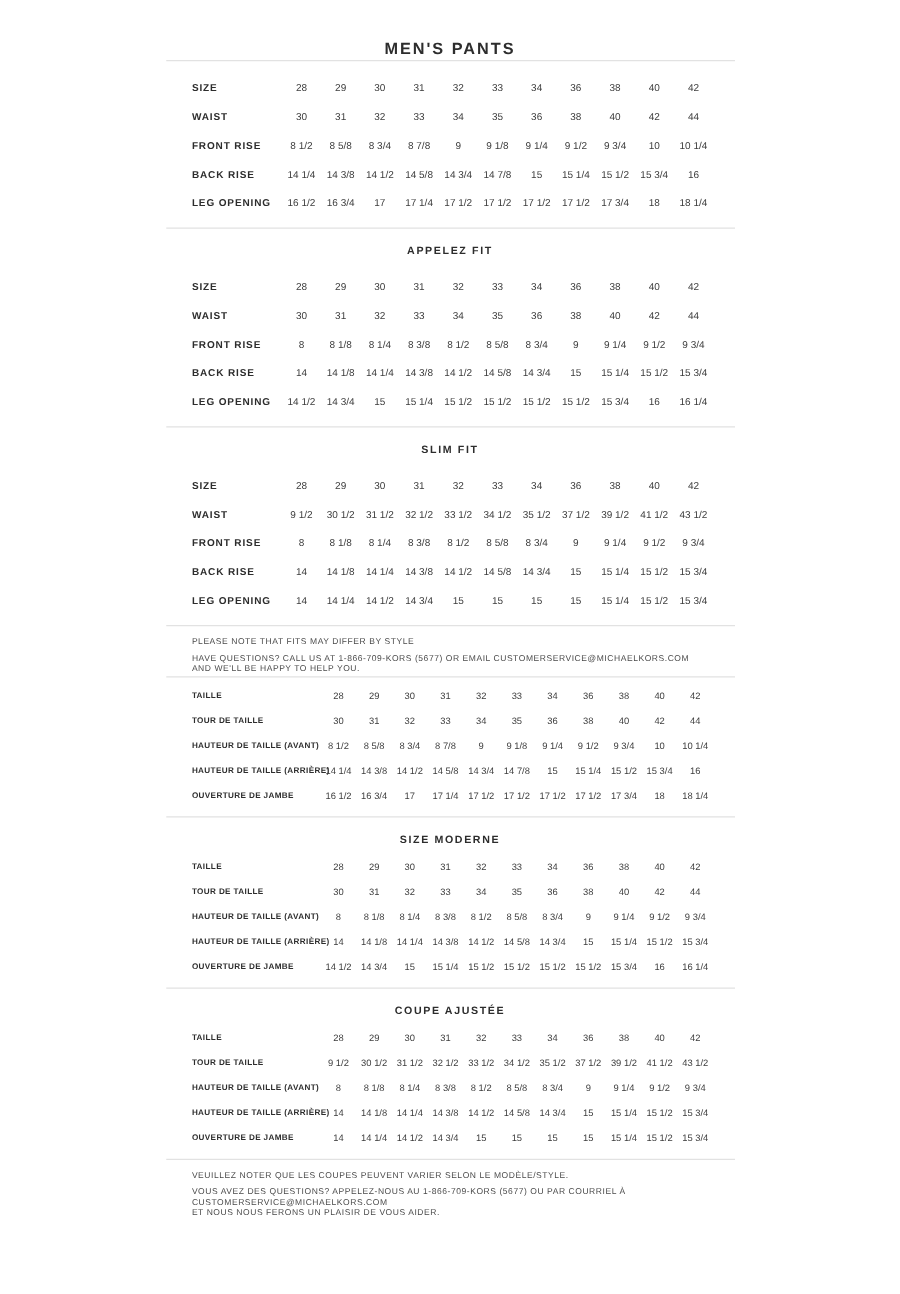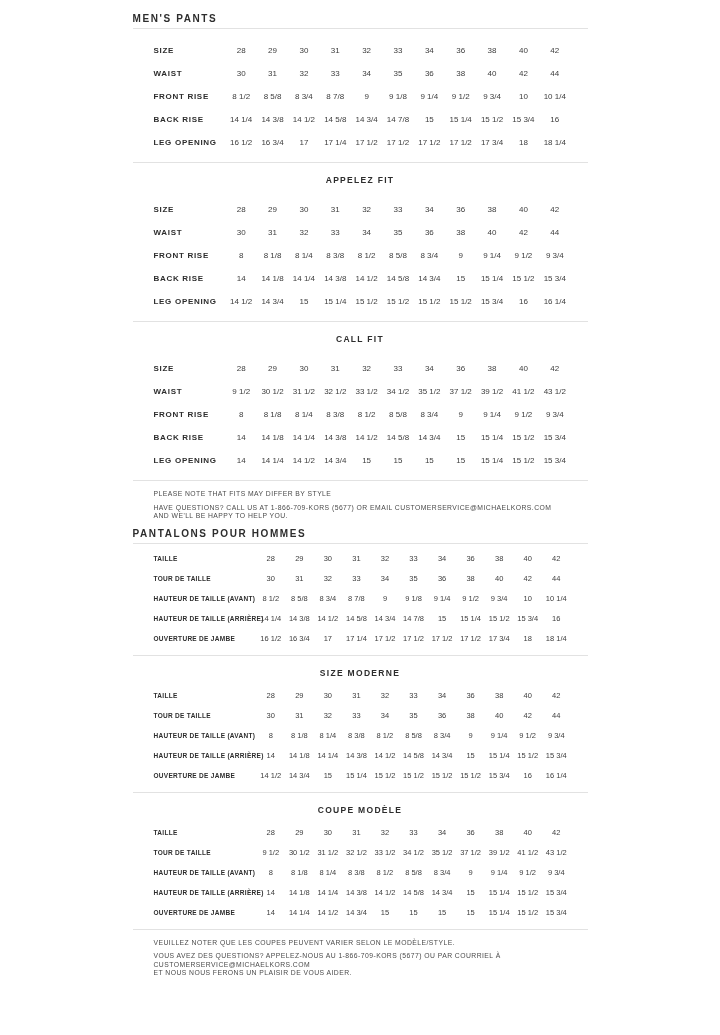--- a/index.html
+++ b/index.html
@@ -4,22 +4,23 @@
 <style>
   html,body{margin:0;padding:0;background:#ffffff;}
   body{
     width:720px;height:1035px;overflow:hidden;
     font-family:"Liberation Sans","DejaVu Sans",sans-serif;
     color:#2e2e2e;-webkit-font-smoothing:antialiased;
   }
   .container{width:455px;margin:0 auto;}
   .page-title{
     padding-top:10px;height:18px;line-height:18px;
-    font-size:10px;font-weight:700;letter-spacing:1.6px;
+    text-align:center;font-size:13px;font-weight:700;letter-spacing:1.6px;
     color:#2d2d2d;
+    margin-top:20px;
   }
   .page-title.fr{padding-top:4px;}
   .divider{height:1px;background:#e2e2e2;margin:0;}
   .sec-heading{
     margin:9px 0 0;height:16px;line-height:16px;text-align:center;
     font-size:8.5px;font-weight:700;letter-spacing:1.3px;color:#2d2d2d;
   }
   .table{margin-left:21px;width:417px;}
   .sec.en .table{margin-top:10px;margin-bottom:8px;}
   .sec.fr .table{margin-top:5px;margin-bottom:6px;}
@@ -200,21 +201,21 @@
           <div class="tcell">15 1/2</div>
           <div class="tcell">15 3/4</div>
           <div class="tcell">16</div>
           <div class="tcell">16 1/4</div>
         </div>
       </div>
   </section>
   <div class="divider"></div>
 
   <section class="sec en">
-    <h2 class="sec-heading">CALL FIT</h2>
+    <h2 class="sec-heading">SLIM FIT</h2>
     <div class="table">
         <div class="trow">
           <div class="tlabel">SIZE</div>
           <div class="tcell">28</div>
           <div class="tcell">29</div>
           <div class="tcell">30</div>
           <div class="tcell">31</div>
           <div class="tcell">32</div>
           <div class="tcell">33</div>
           <div class="tcell">34</div>
@@ -282,21 +283,20 @@
       </div>
   </section>
   <div class="divider"></div>
 
   <div class="notes">
     <p class="gap">PLEASE NOTE THAT FITS MAY DIFFER BY STYLE</p>
     <p>HAVE QUESTIONS? CALL US AT 1-866-709-KORS (5677) OR EMAIL CUSTOMERSERVICE@MICHAELKORS.COM</p>
     <p>AND WE'LL BE HAPPY TO HELP YOU.</p>
   </div>
 
-  <div class="page-title fr">PANTALONS POUR HOMMES</div>
   <div class="divider"></div>
 
   <section class="sec fr">
     <div class="table">
         <div class="trow">
           <div class="tlabel">TAILLE</div>
           <div class="tcell">28</div>
           <div class="tcell">29</div>
           <div class="tcell">30</div>
           <div class="tcell">31</div>
@@ -439,21 +439,21 @@
           <div class="tcell">15 1/2</div>
           <div class="tcell">15 3/4</div>
           <div class="tcell">16</div>
           <div class="tcell">16 1/4</div>
         </div>
       </div>
   </section>
   <div class="divider"></div>
 
   <section class="sec fr">
-    <h2 class="sec-heading">COUPE MODÈLE</h2>
+    <h2 class="sec-heading">COUPE AJUSTÉE</h2>
     <div class="table">
         <div class="trow">
           <div class="tlabel">TAILLE</div>
           <div class="tcell">28</div>
           <div class="tcell">29</div>
           <div class="tcell">30</div>
           <div class="tcell">31</div>
           <div class="tcell">32</div>
           <div class="tcell">33</div>
           <div class="tcell">34</div>

